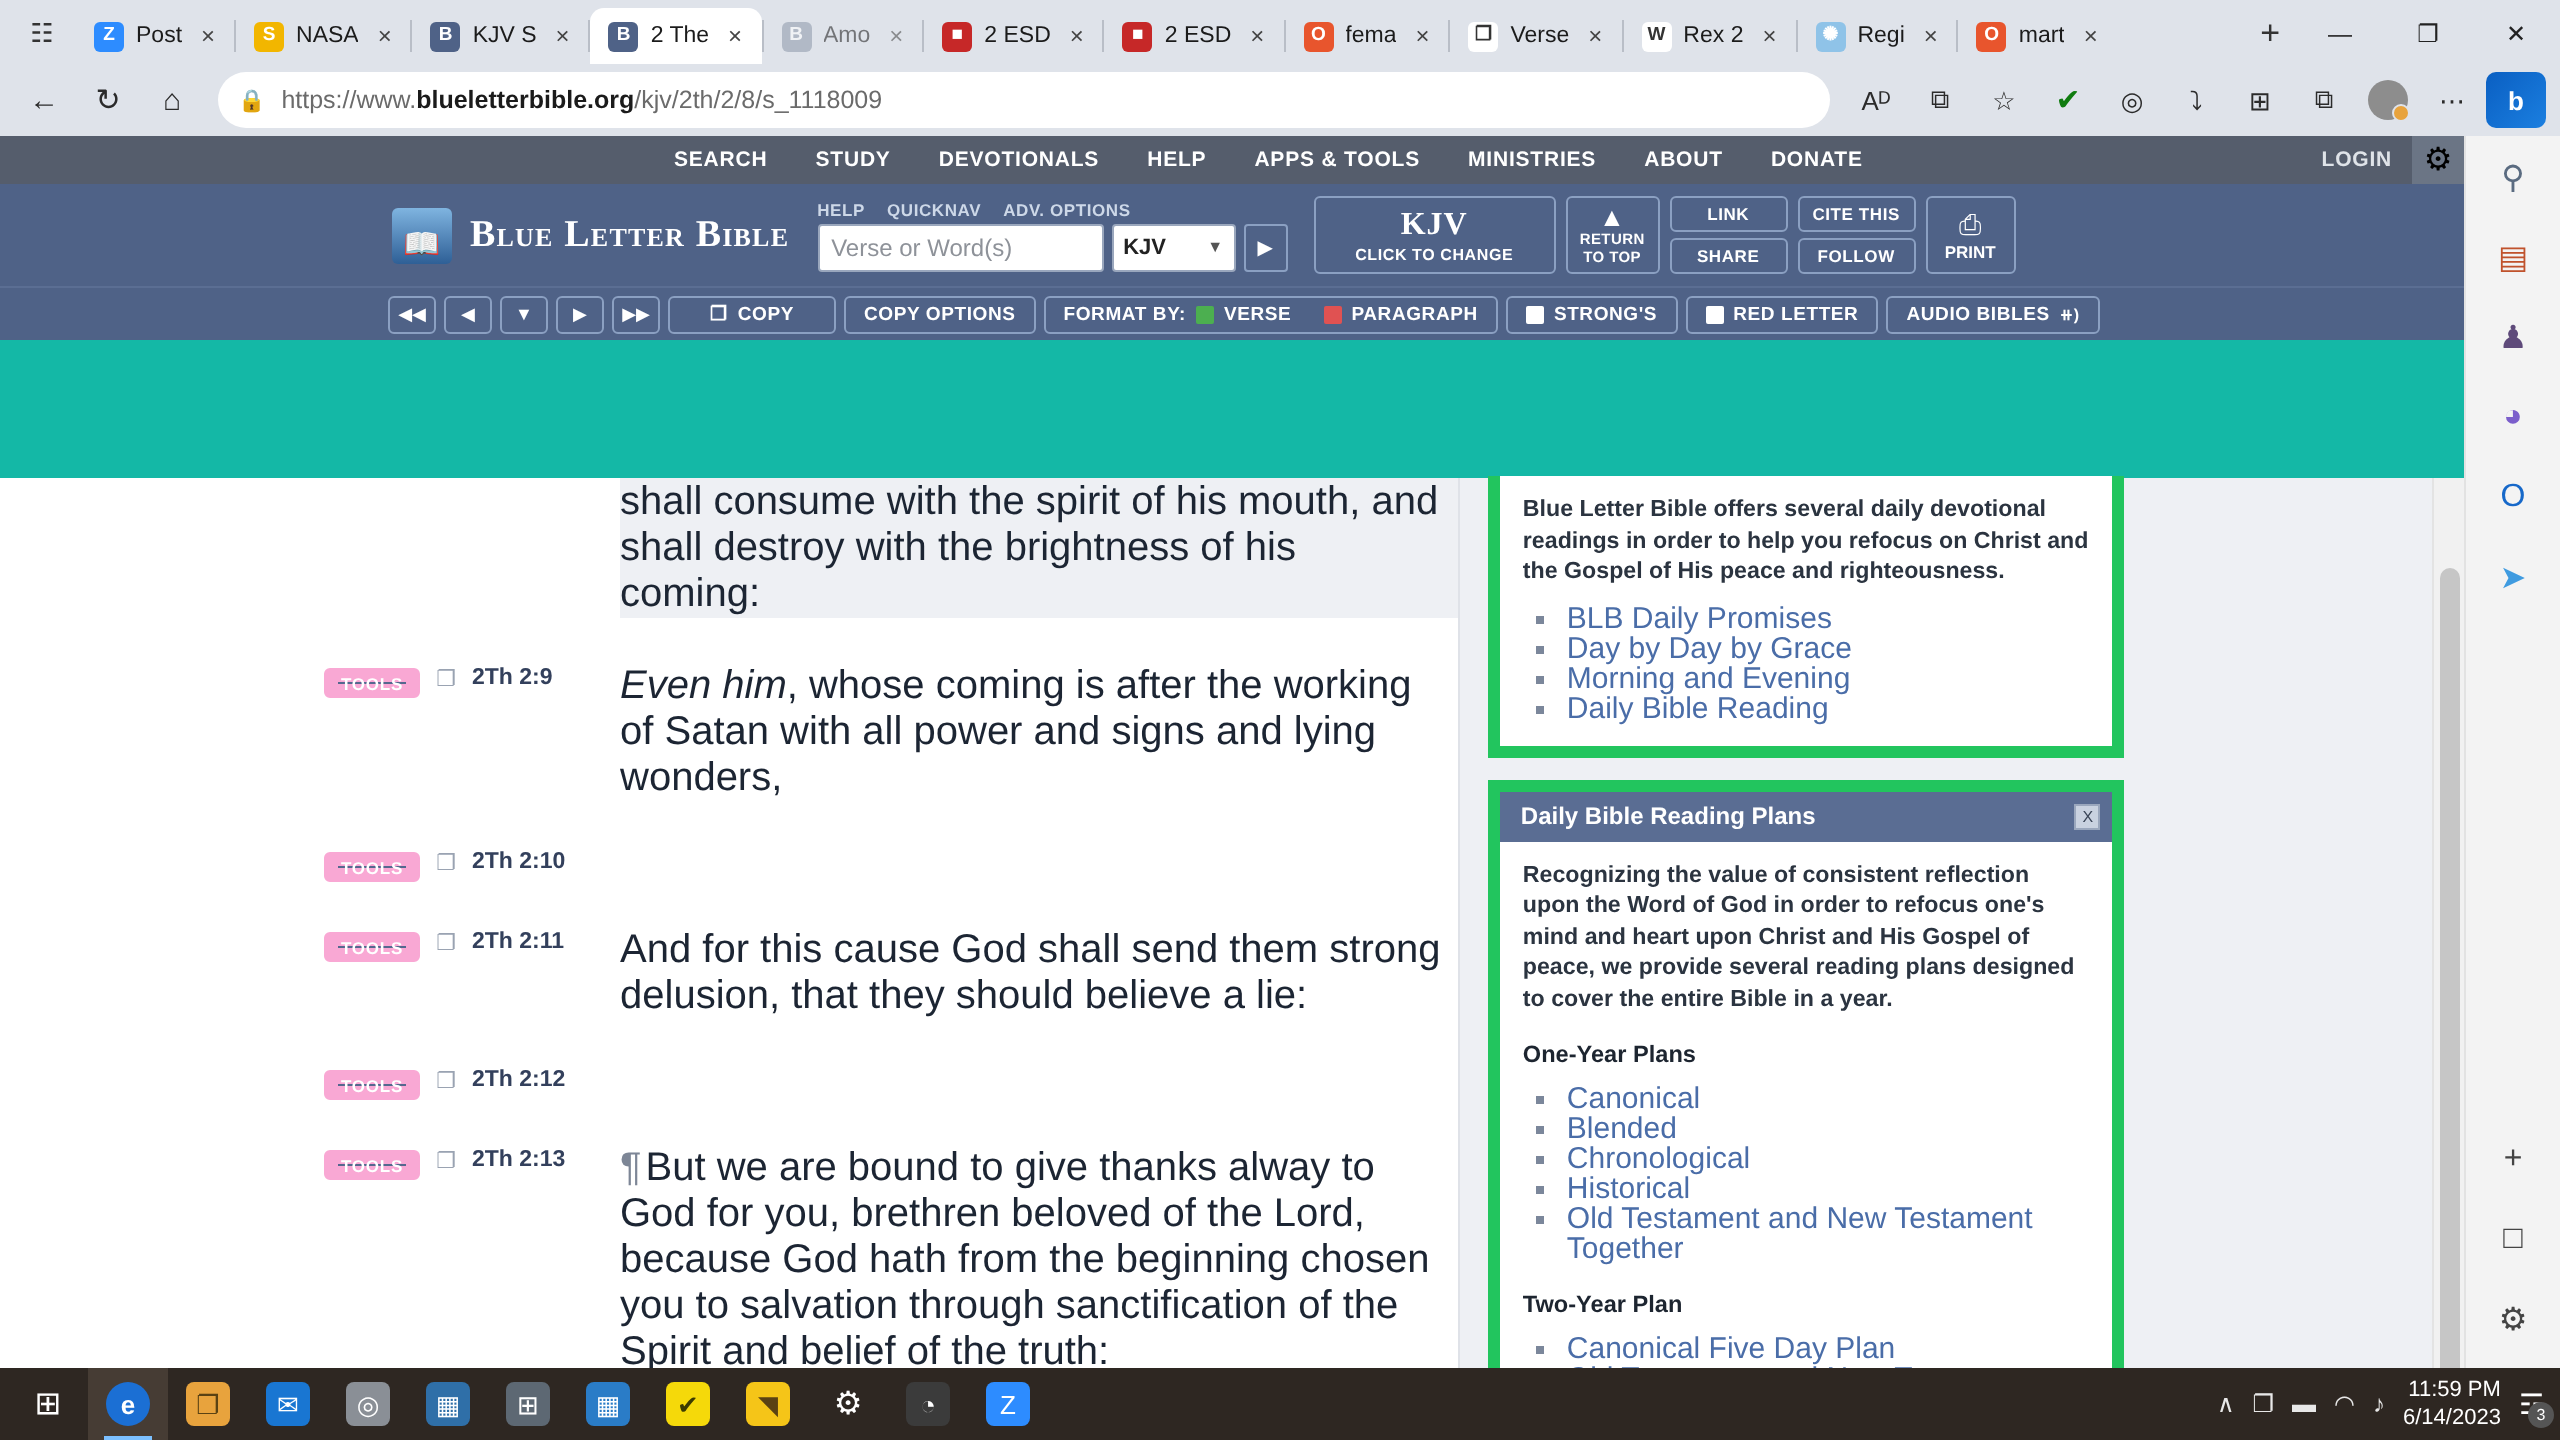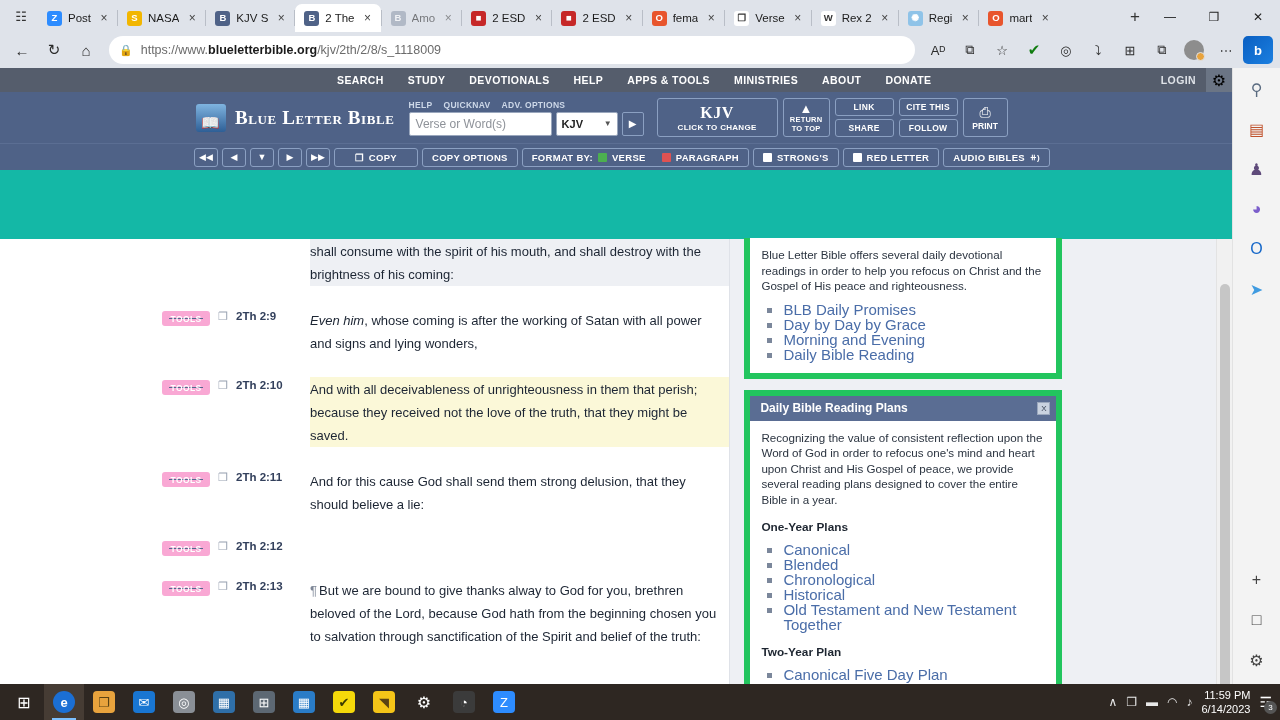--- a/index.html
+++ b/index.html
@@ -141,38 +141,38 @@
   #verse-col { width: 740px; background: #fff; border-right: 1px solid #dfe2e8; }
   .verse-row { display: flex; align-items: flex-start; padding: 0 0 0 162px; }
   .tools-btn {
     width: 48px; height: 15px; background: #55688f; border: 7px solid #f9a8d4; border-radius: 3px;
     color: #fff; font-size: 8.5px; font-weight: bold; letter-spacing: .4px;
     display: flex; align-items: center; justify-content: center; flex: 0 0 auto;
     margin-top: 3px;
   }
   .copy-ico { width: 26px; text-align: center; color: #9aa3b2; font-size: 11px; margin-top: 2px; flex: 0 0 auto; }
   .vref { width: 74px; font-size: 11.5px; font-weight: bold; color: #33405c; margin-top: 2px; flex: 0 0 auto; }
-  .vtext { flex: 1 1 auto; font-size: 13px; line-height: 23px; color: #1c2533; padding: 1px 6px 0 0; }
+  .vtext { flex: 1 1 auto; font-size: 20px; line-height: 23px; color: #1c2533; padding: 1px 6px 0 0; }
   .vtext.highlight { background: #fbf8d8; }
   .vtext.shaded { background: #eef0f4; }
   .vtext i { font-style: italic; }
   .pilcrow { color: #7d8696; margin-right: 2px; }
   .verse-gap { height: 22px; }
   
   #rail { width: 492px; padding: 0 0 0 14px; }
   .rail-card { width: 318px; background: #fff; border: 6px solid #22c55e; margin-bottom: 11px; }
   .rail-card-head {
     height: 25px; background: #5a6d93; display: flex; align-items: center;
     justify-content: space-between; padding: 0 6px 0 10px;
   }
   .rail-card-head .t { color: #fff; font-size: 12px; font-weight: bold; }
   .rail-x { width: 13px; height: 13px; background: #c9d2e0; border: 1px solid #9aa7bd;
     color: #3a4557; font-size: 8px; display: flex; align-items: center; justify-content: center; }
   .rail-body { padding: 9px 11px 11px 11px; }
-  .rail-body p { font-size: 11.6px; line-height: 15.5px; color: #2b3440; }
+  .rail-body p { font-size: 11.6px; line-height: 15.5px; color: #2b3440; font-weight: bold; }
   .rail-body h4 { font-size: 11.8px; color: #1d2530; margin: 13px 0 4px 0; }
   .rail-body ul { margin: 8px 0 0 22px; }
   .rail-body li { font-size: 15px; line-height: 15px; color: #4a6da8; list-style: square; }
   .rail-body li::marker { color: #7b879b; }
   
   #page-scrollbar { width: 16px; background: #f1f1f1; border-left: 1px solid #e3e3e3; position: relative; }
   #page-scrollbar .thumb { position: absolute; left: 3px; width: 10px; top: 45px; height: 430px;
     background: #c6c6c6; border-radius: 5px; }
   #page-scrollbar .sb-arrow { position: absolute; left: 0; width: 16px; height: 16px;
     font-size: 8px; color: #666; display: flex; align-items: center; justify-content: center; }
@@ -426,21 +426,20 @@
             <div class="tools-btn">TOOLS</div>
             <div class="copy-ico">❐</div>
             <div class="vref">2Th 2:9</div>
             <div class="vtext"><i>Even him</i>, whose coming is after the working of Satan with all power and signs and lying wonders,</div>
           </div>
           <div class="verse-gap"></div>
           <div class="verse-row">
             <div class="tools-btn">TOOLS</div>
             <div class="copy-ico">❐</div>
             <div class="vref">2Th 2:10</div>
-            <div class="vtext highlight">And with all deceivableness of unrighteousness in them that perish; because they received not the love of the truth, that they might be saved.</div>
           </div>
           <div class="verse-gap"></div>
           <div class="verse-row">
             <div class="tools-btn">TOOLS</div>
             <div class="copy-ico">❐</div>
             <div class="vref">2Th 2:11</div>
             <div class="vtext">And for this cause God shall send them strong delusion, that they should believe a lie:</div>
           </div>
           <div class="verse-gap"></div>
           <div class="verse-row">

